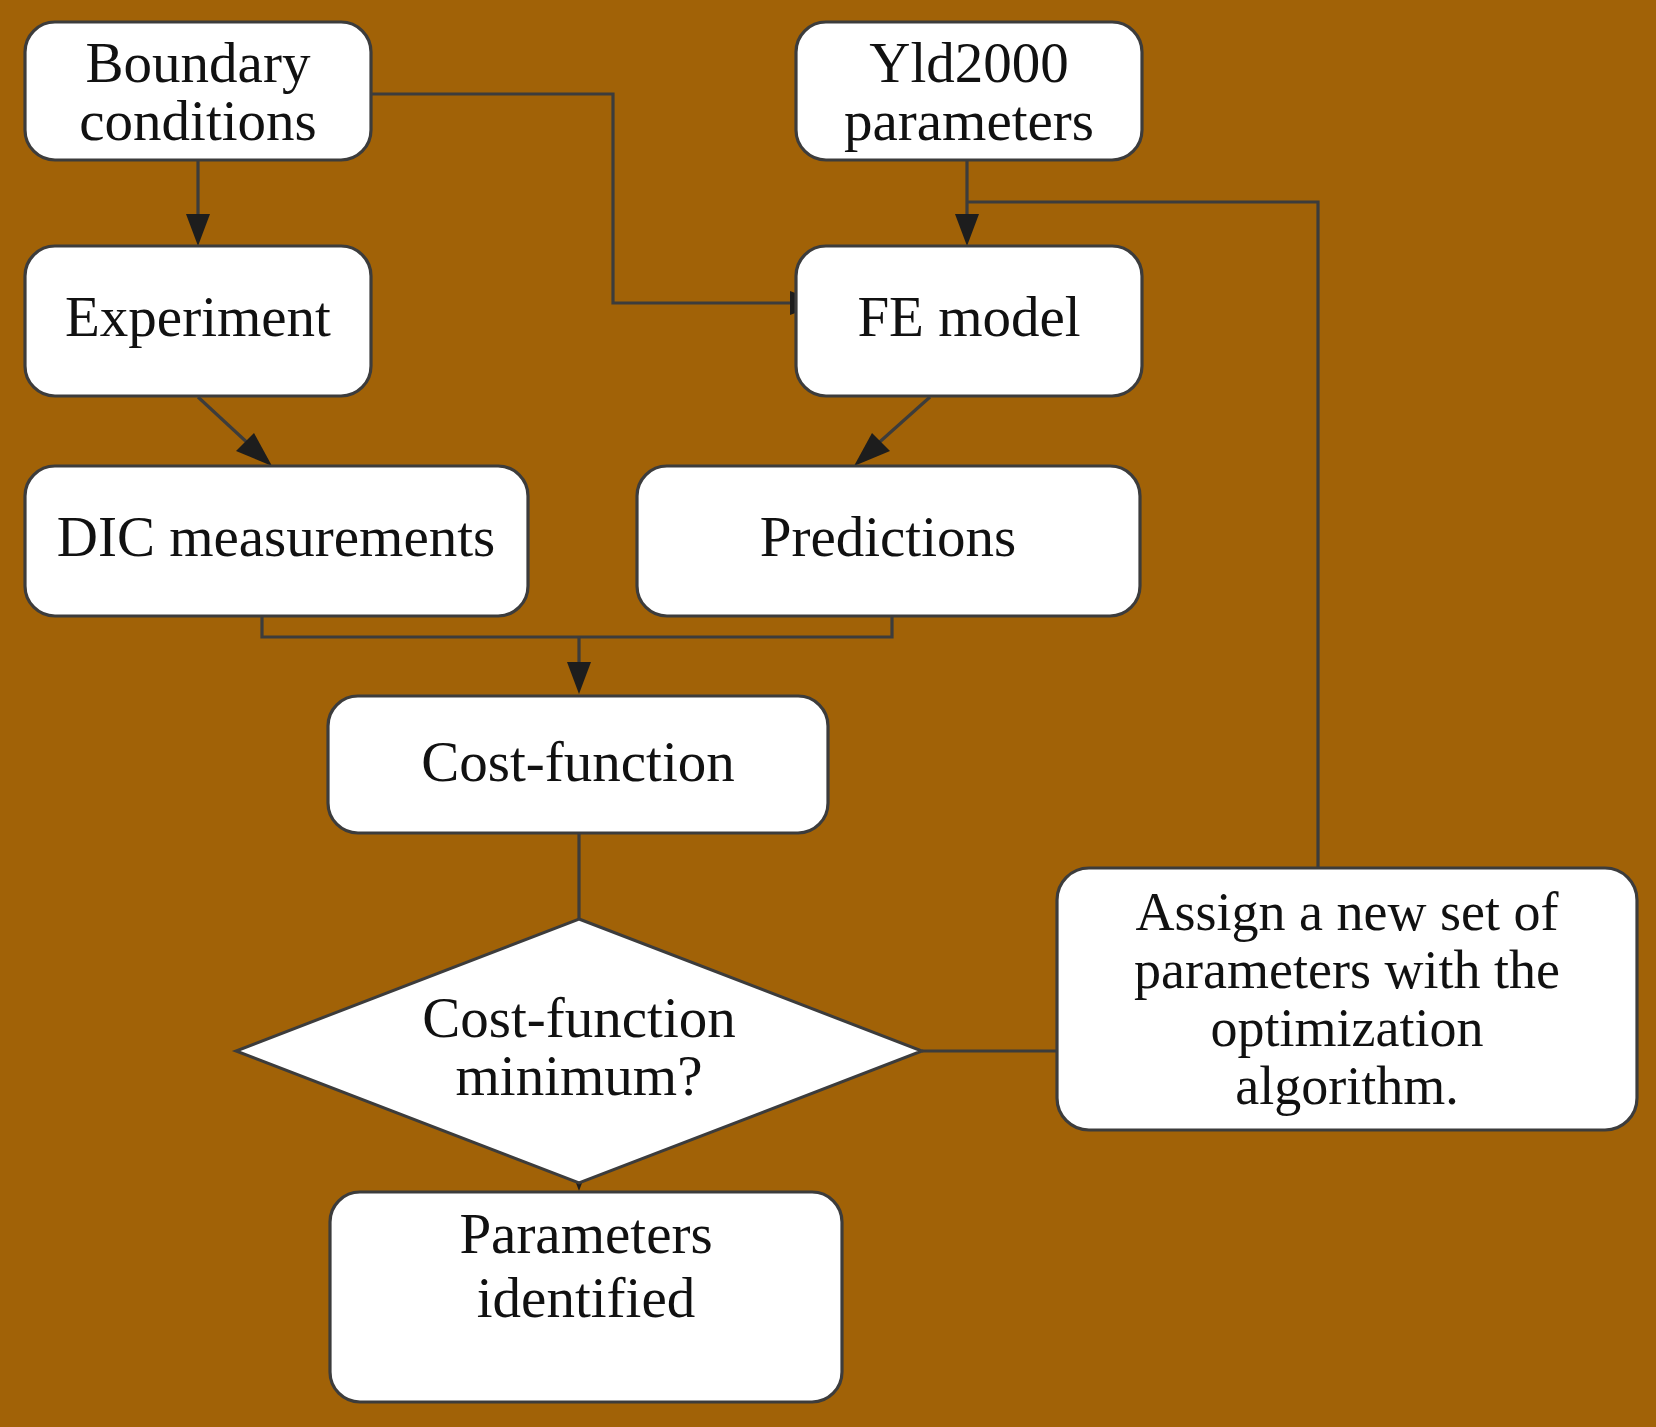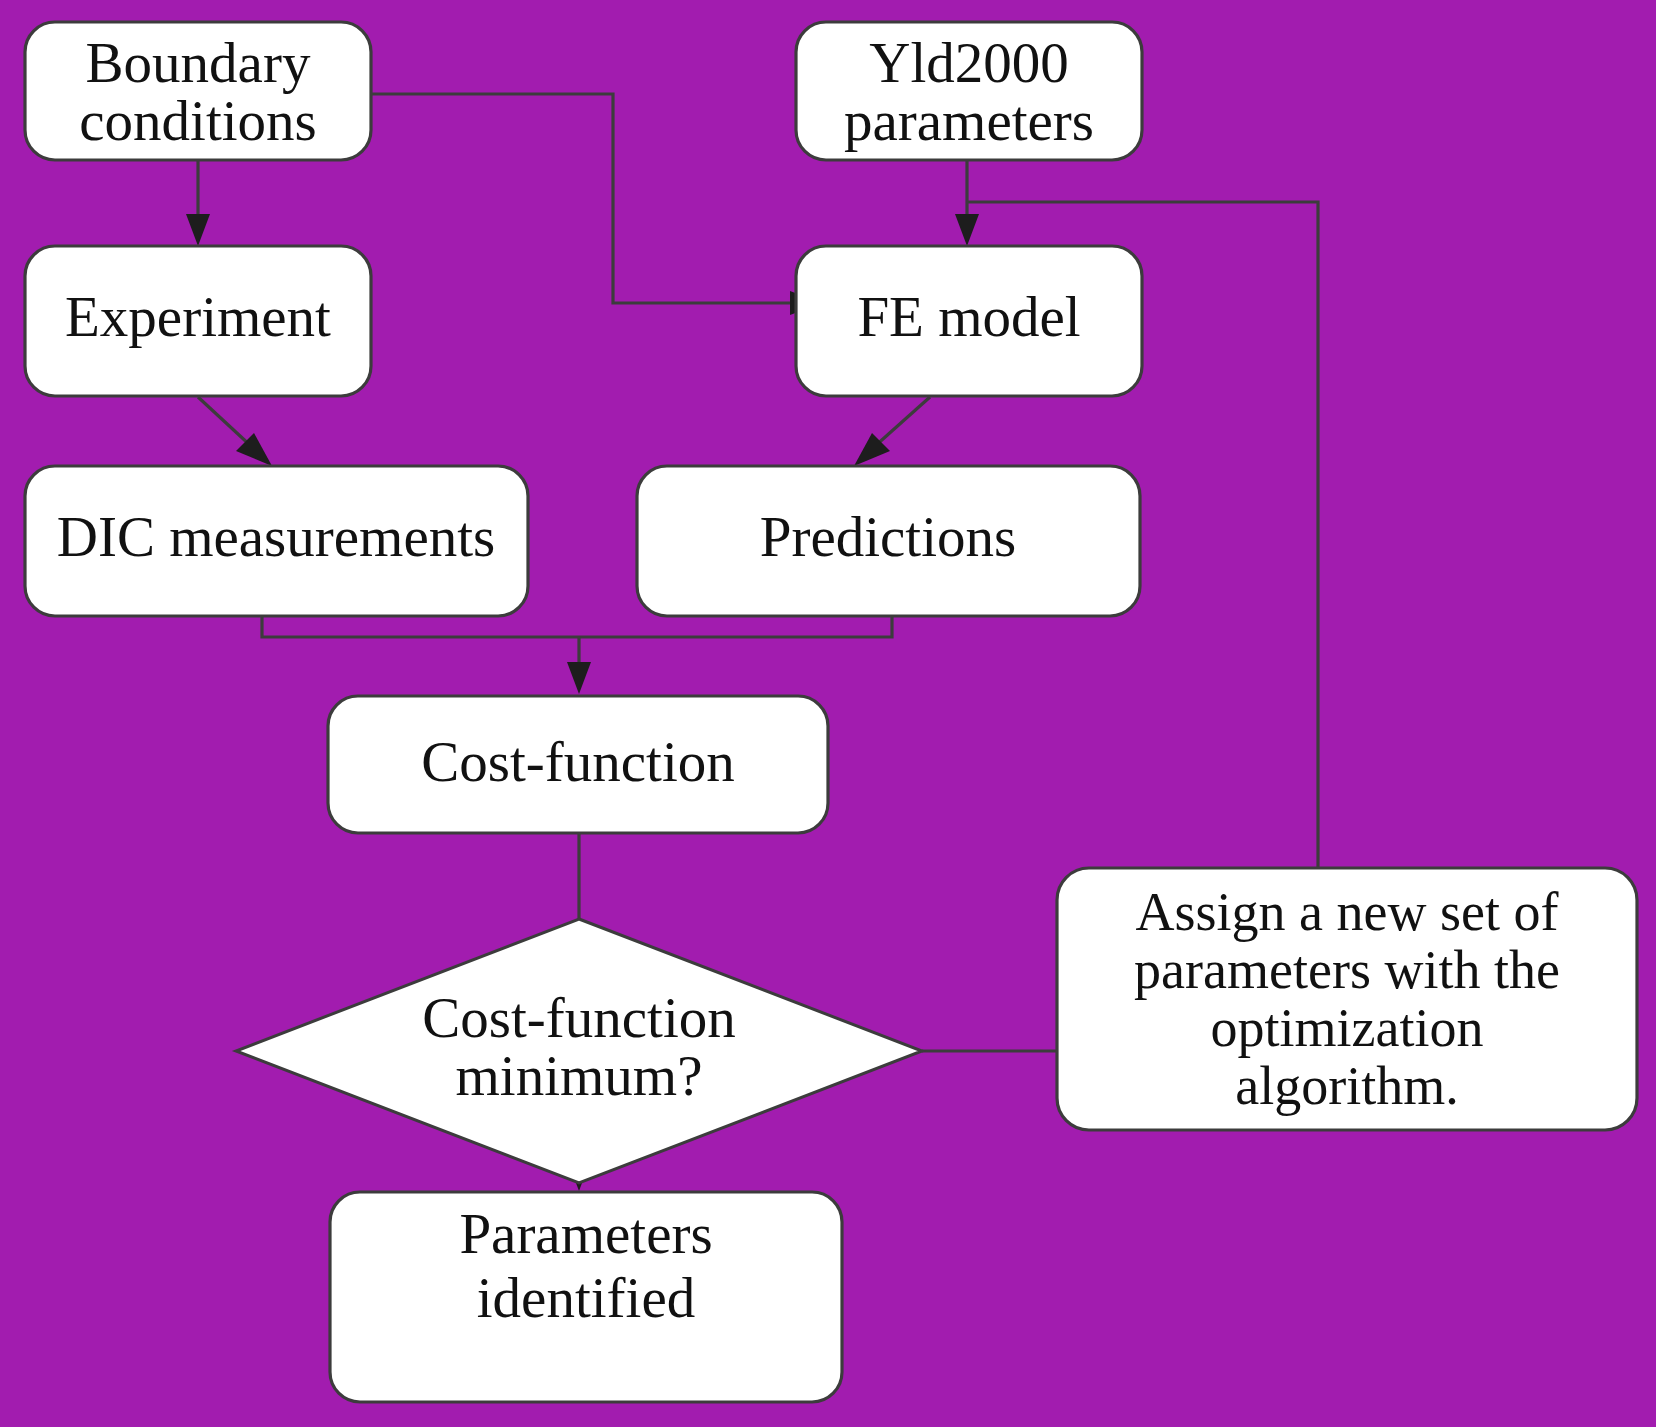--- a/index.html
+++ b/index.html
@@ -11,21 +11,21 @@
   body {
     width: 1656px;
     height: 1427px;
     overflow: hidden;
     font-family: "Liberation Serif", "DejaVu Serif", serif;
   }
   #flowchart-root {
     position: relative;
     width: 1656px;
     height: 1427px;
-    background: #a21caf;
+    background: #a16207;
   }
   svg#diagram {
     display: block;
     width: 1656px;
     height: 1427px;
   }
   .node-shape {
     fill: #ffffff;
     stroke: #3c3c3c;
     stroke-width: 3.2;

